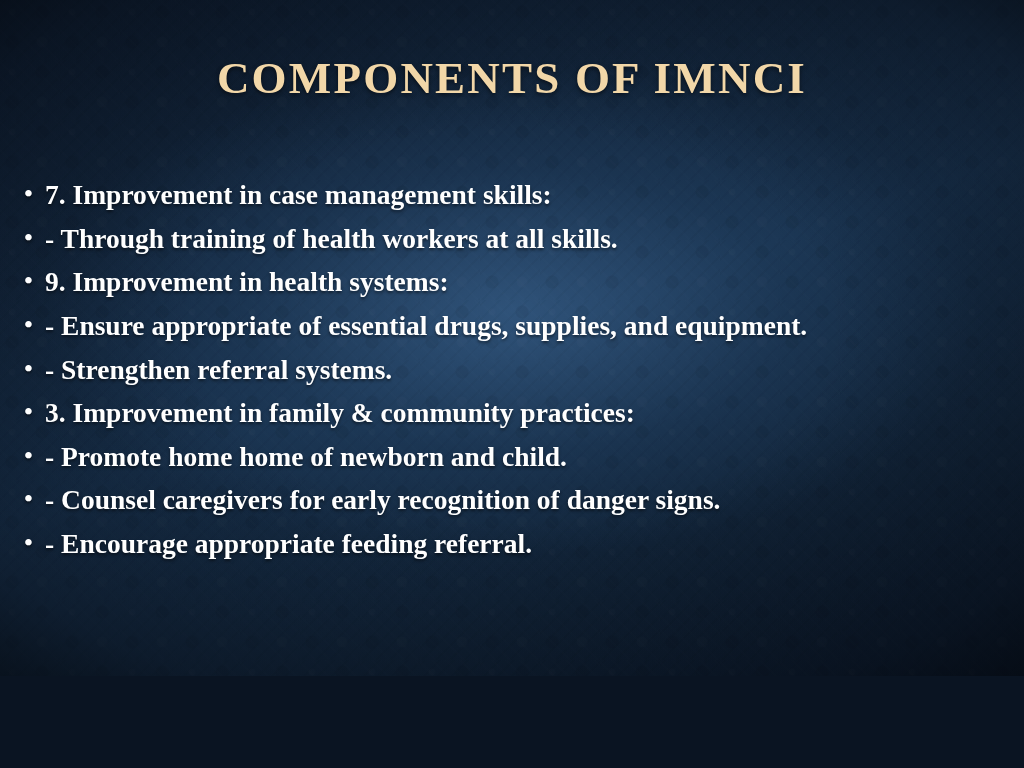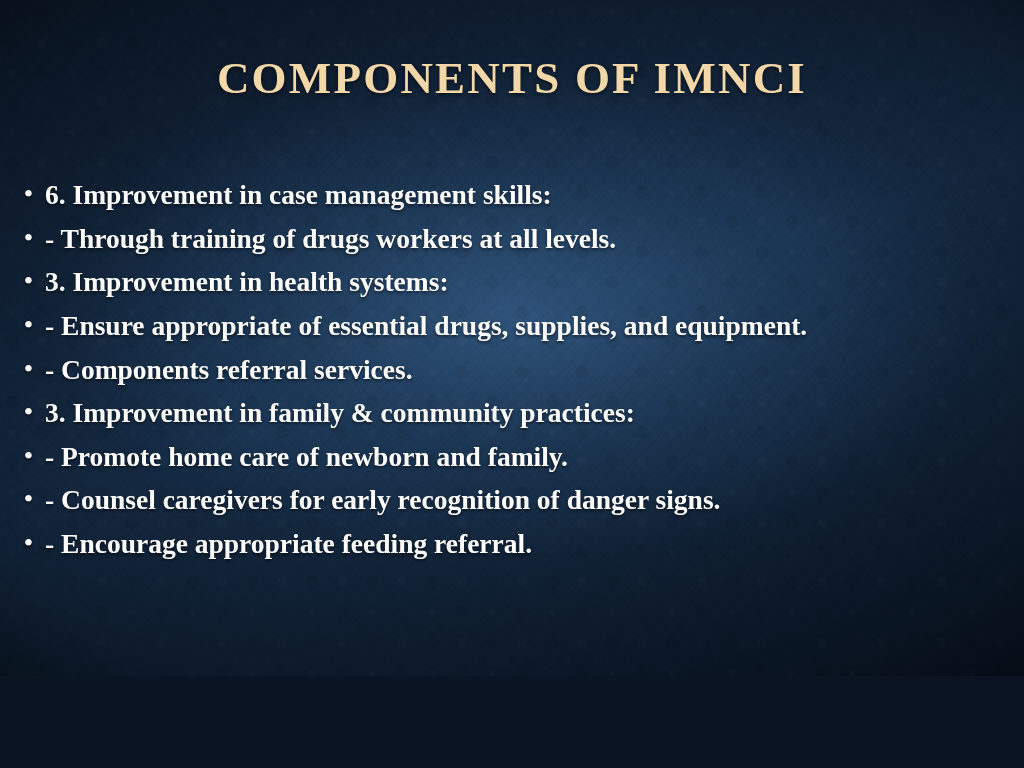--- a/index.html
+++ b/index.html
@@ -116,51 +116,51 @@
 
 <div class="slide">
   <div class="content">
 
     <div class="slide-title">Components of IMNCI</div>
 
     <ul class="bullet-list">
 
       <li class="bullet-item">
         <span class="bullet-marker">•</span>
-        <span class="bullet-text">6. Improvement in case management skills:</span>
+        <span class="bullet-text">7. Improvement in case management skills:</span>
       </li>
 
       <li class="bullet-item">
         <span class="bullet-marker">•</span>
-        <span class="bullet-text">- Through training of drugs workers at all levels.</span>
+        <span class="bullet-text">- Through training of health workers at all skills.</span>
       </li>
 
       <li class="bullet-item">
         <span class="bullet-marker">•</span>
-        <span class="bullet-text">3. Improvement in health systems:</span>
+        <span class="bullet-text">9. Improvement in health systems:</span>
       </li>
 
       <li class="bullet-item">
         <span class="bullet-marker">•</span>
         <span class="bullet-text">- Ensure appropriate of essential drugs, supplies, and equipment.</span>
       </li>
 
       <li class="bullet-item">
         <span class="bullet-marker">•</span>
-        <span class="bullet-text">- Components referral services.</span>
+        <span class="bullet-text">- Strengthen referral systems.</span>
       </li>
 
       <li class="bullet-item">
         <span class="bullet-marker">•</span>
         <span class="bullet-text">3. Improvement in family &amp; community practices:</span>
       </li>
 
       <li class="bullet-item">
         <span class="bullet-marker">•</span>
-        <span class="bullet-text">- Promote home care of newborn and family.</span>
+        <span class="bullet-text">- Promote home home of newborn and child.</span>
       </li>
 
       <li class="bullet-item">
         <span class="bullet-marker">•</span>
         <span class="bullet-text">- Counsel caregivers for early recognition of danger signs.</span>
       </li>
 
       <li class="bullet-item">
         <span class="bullet-marker">•</span>
         <span class="bullet-text">- Encourage appropriate feeding referral.</span>

